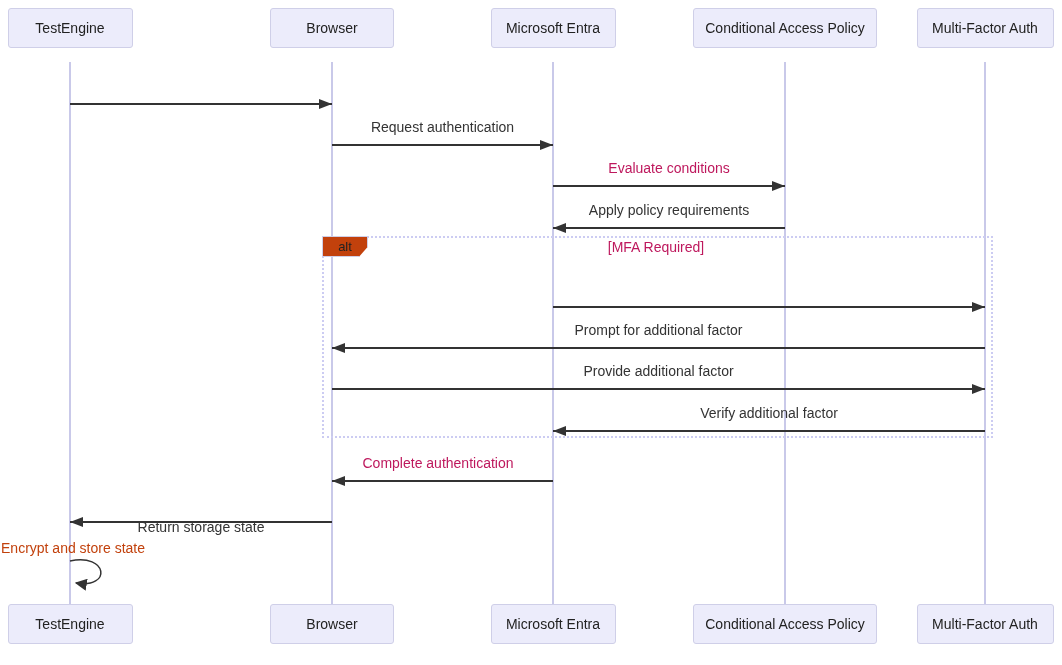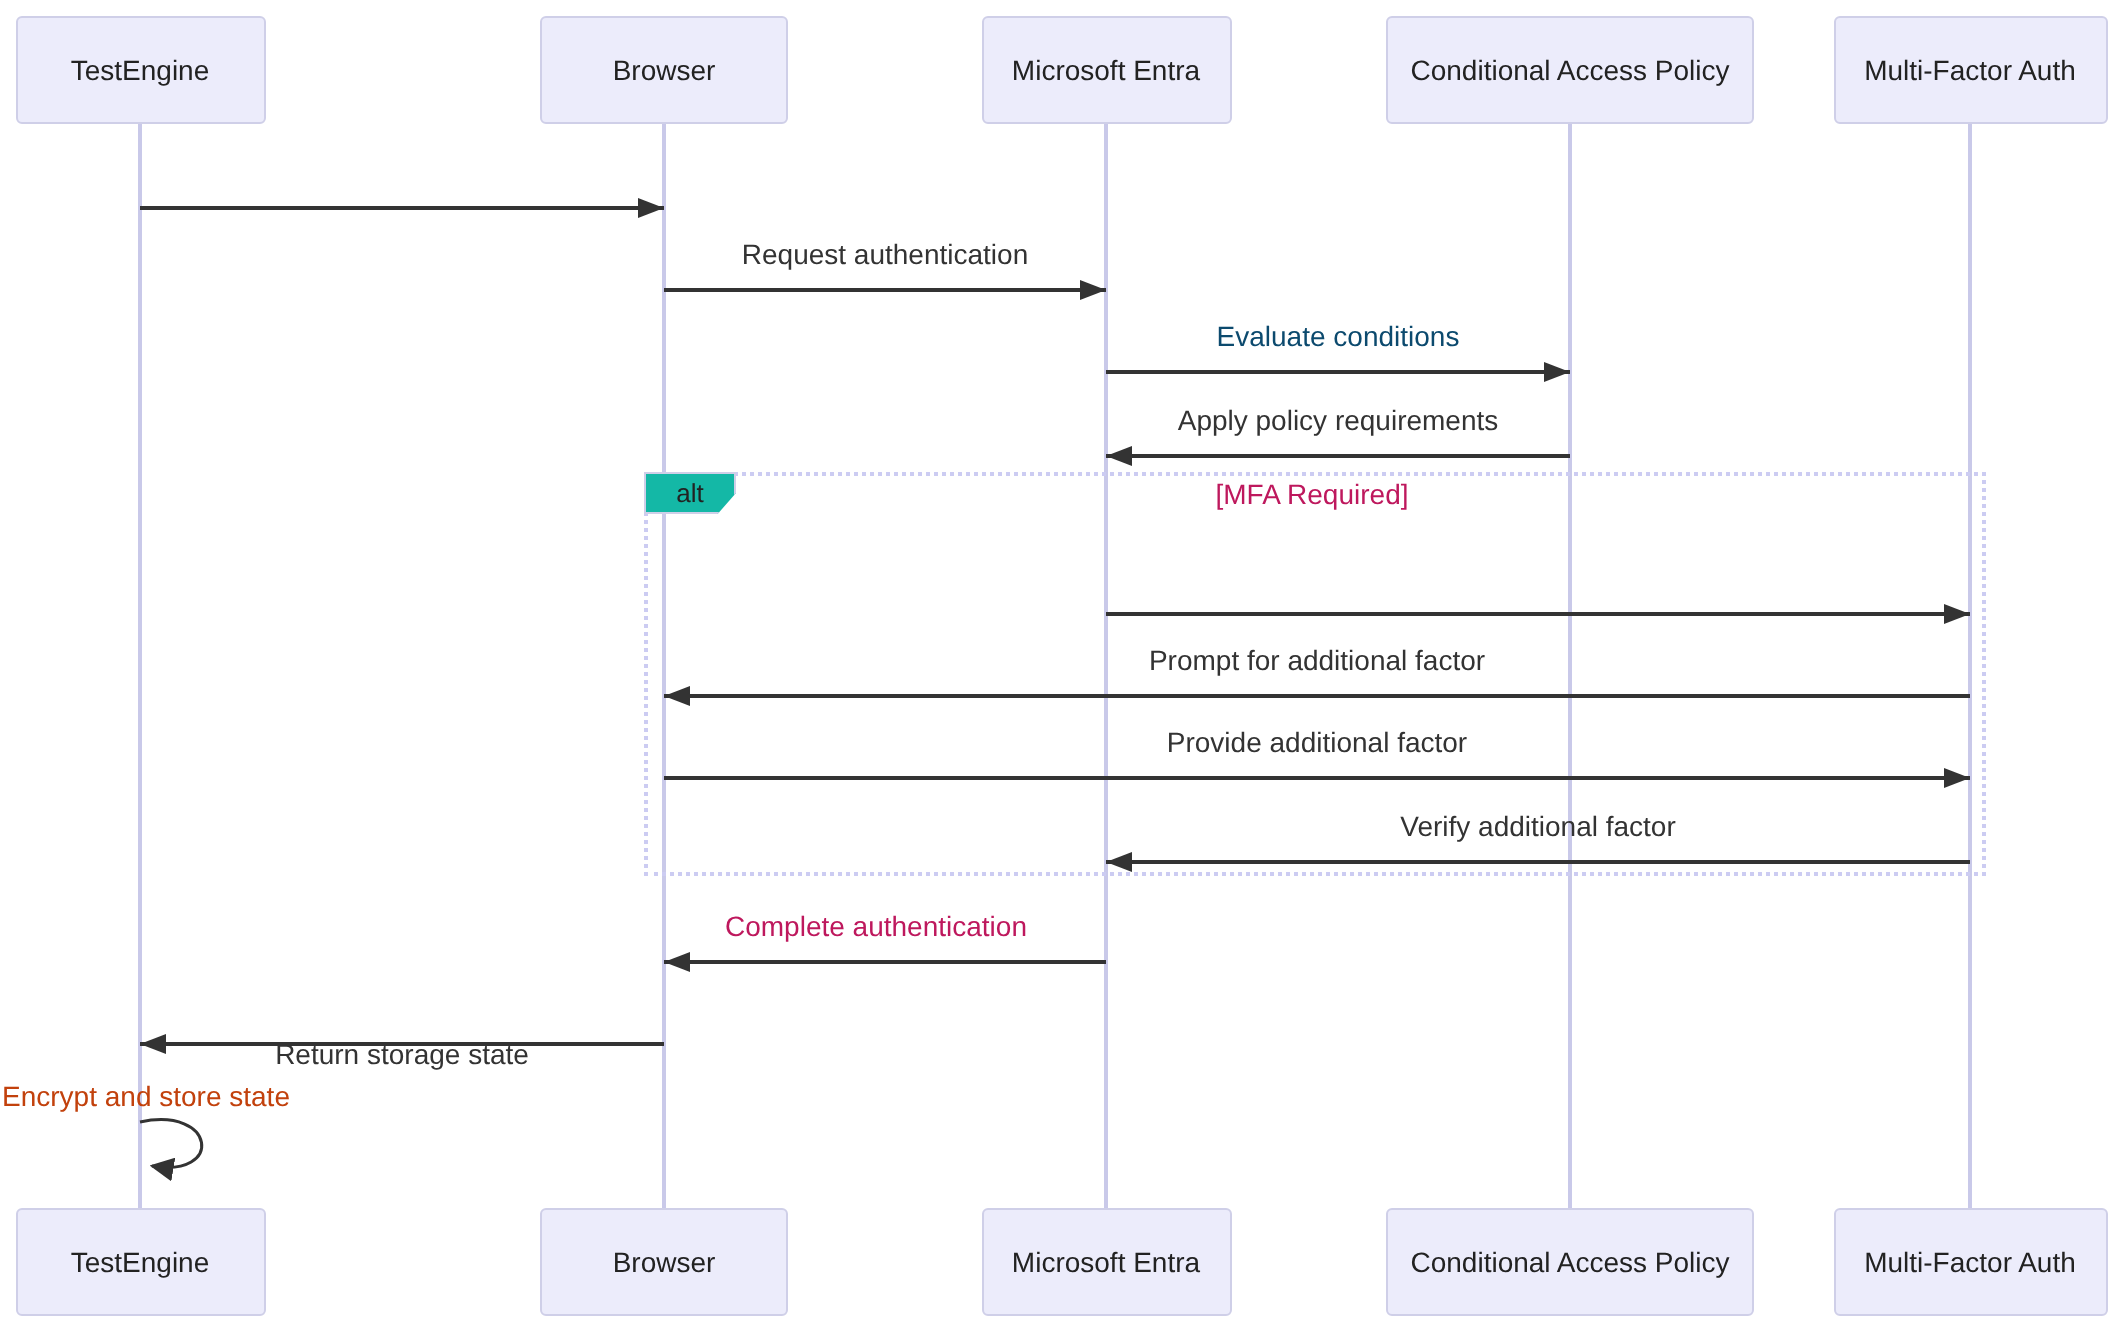--- a/index.html
+++ b/index.html
@@ -10,21 +10,21 @@
     background: #fff;
     overflow: hidden;
     font-family: "Liberation Sans", "DejaVu Sans", sans-serif;
   }
   .lifeline {
     position: absolute;
     width: 2px;
   }
   .actor-box {
     position: absolute;
-    height: 54px;
+    height: 40px;
     border-radius: 3px;
     display: flex;
     align-items: center;
     justify-content: center;
     font-size: 14px;
     box-sizing: border-box;
     border: 1px solid;
   }
   .msg-label {
     position: absolute;
@@ -76,28 +76,28 @@
 </head>
 <body>
 
 <div id="stage" style="background: rgb(255, 255, 255);">
     <div class="lifeline" style="left: 69px; top: 62px; height: 542px; background: rgb(201, 201, 233);"></div>
     <div class="lifeline" style="left: 331px; top: 62px; height: 542px; background: rgb(201, 201, 233);"></div>
     <div class="lifeline" style="left: 552px; top: 62px; height: 542px; background: rgb(201, 201, 233);"></div>
     <div class="lifeline" style="left: 784px; top: 62px; height: 542px; background: rgb(201, 201, 233);"></div>
     <div class="lifeline" style="left: 984px; top: 62px; height: 542px; background: rgb(201, 201, 233);"></div>
     <div class="frame" style="left: 322px; top: 236px; width: 671px; height: 202px; border-color: rgb(204, 204, 242);"></div>
-    <div class="frame-label" style="left: 322px; top: 236px; background: #14b8a6; border-color: rgb(207, 207, 232); color: rgb(34, 34, 34);">alt</div>
+    <div class="frame-label" style="left: 322px; top: 236px; background: #c2410c; border-color: rgb(207, 207, 232); color: rgb(34, 34, 34);">alt</div>
     <div class="frame-guard" style="left: 656px; top: 239px; color: #be185d; text-align: right;">[MFA Required]</div>
     <div class="msg-line" style="left: 70px; top: 103px; width: 262px; background: rgb(51, 51, 51);"></div>
     <div class="arrowhead" style="top: 99px; left: 319px; border-left: 13px solid rgb(51, 51, 51);"></div>
     <div class="msg-label" style="left: 442.5px; top: 119px; color: rgb(51, 51, 51);">Request authentication</div>
     <div class="msg-line" style="left: 332px; top: 144px; width: 221px; background: rgb(51, 51, 51);"></div>
     <div class="arrowhead" style="top: 140px; left: 540px; border-left: 13px solid rgb(51, 51, 51);"></div>
-    <div class="msg-label" style="left: 669px; top: 160px; color: #0c4a6e;">Evaluate conditions</div>
+    <div class="msg-label" style="left: 669px; top: 160px; color: #be185d;">Evaluate conditions</div>
     <div class="msg-line" style="left: 553px; top: 185px; width: 232px; background: rgb(51, 51, 51);"></div>
     <div class="arrowhead" style="top: 181px; left: 772px; border-left: 13px solid rgb(51, 51, 51);"></div>
     <div class="msg-label" style="left: 669px; top: 202px; color: rgb(51, 51, 51);">Apply policy requirements</div>
     <div class="msg-line" style="left: 553px; top: 227px; width: 232px; background: rgb(51, 51, 51);"></div>
     <div class="arrowhead" style="top: 223px; left: 553px; border-right: 13px solid rgb(51, 51, 51);"></div>
     <div class="msg-line" style="left: 553px; top: 306px; width: 432px; background: rgb(51, 51, 51);"></div>
     <div class="arrowhead" style="top: 302px; left: 972px; border-left: 13px solid rgb(51, 51, 51);"></div>
     <div class="msg-label" style="left: 658.5px; top: 322px; color: rgb(51, 51, 51);">Prompt for additional factor</div>
     <div class="msg-line" style="left: 332px; top: 347px; width: 653px; background: rgb(51, 51, 51);"></div>
     <div class="arrowhead" style="top: 343px; left: 332px; border-right: 13px solid rgb(51, 51, 51);"></div>

